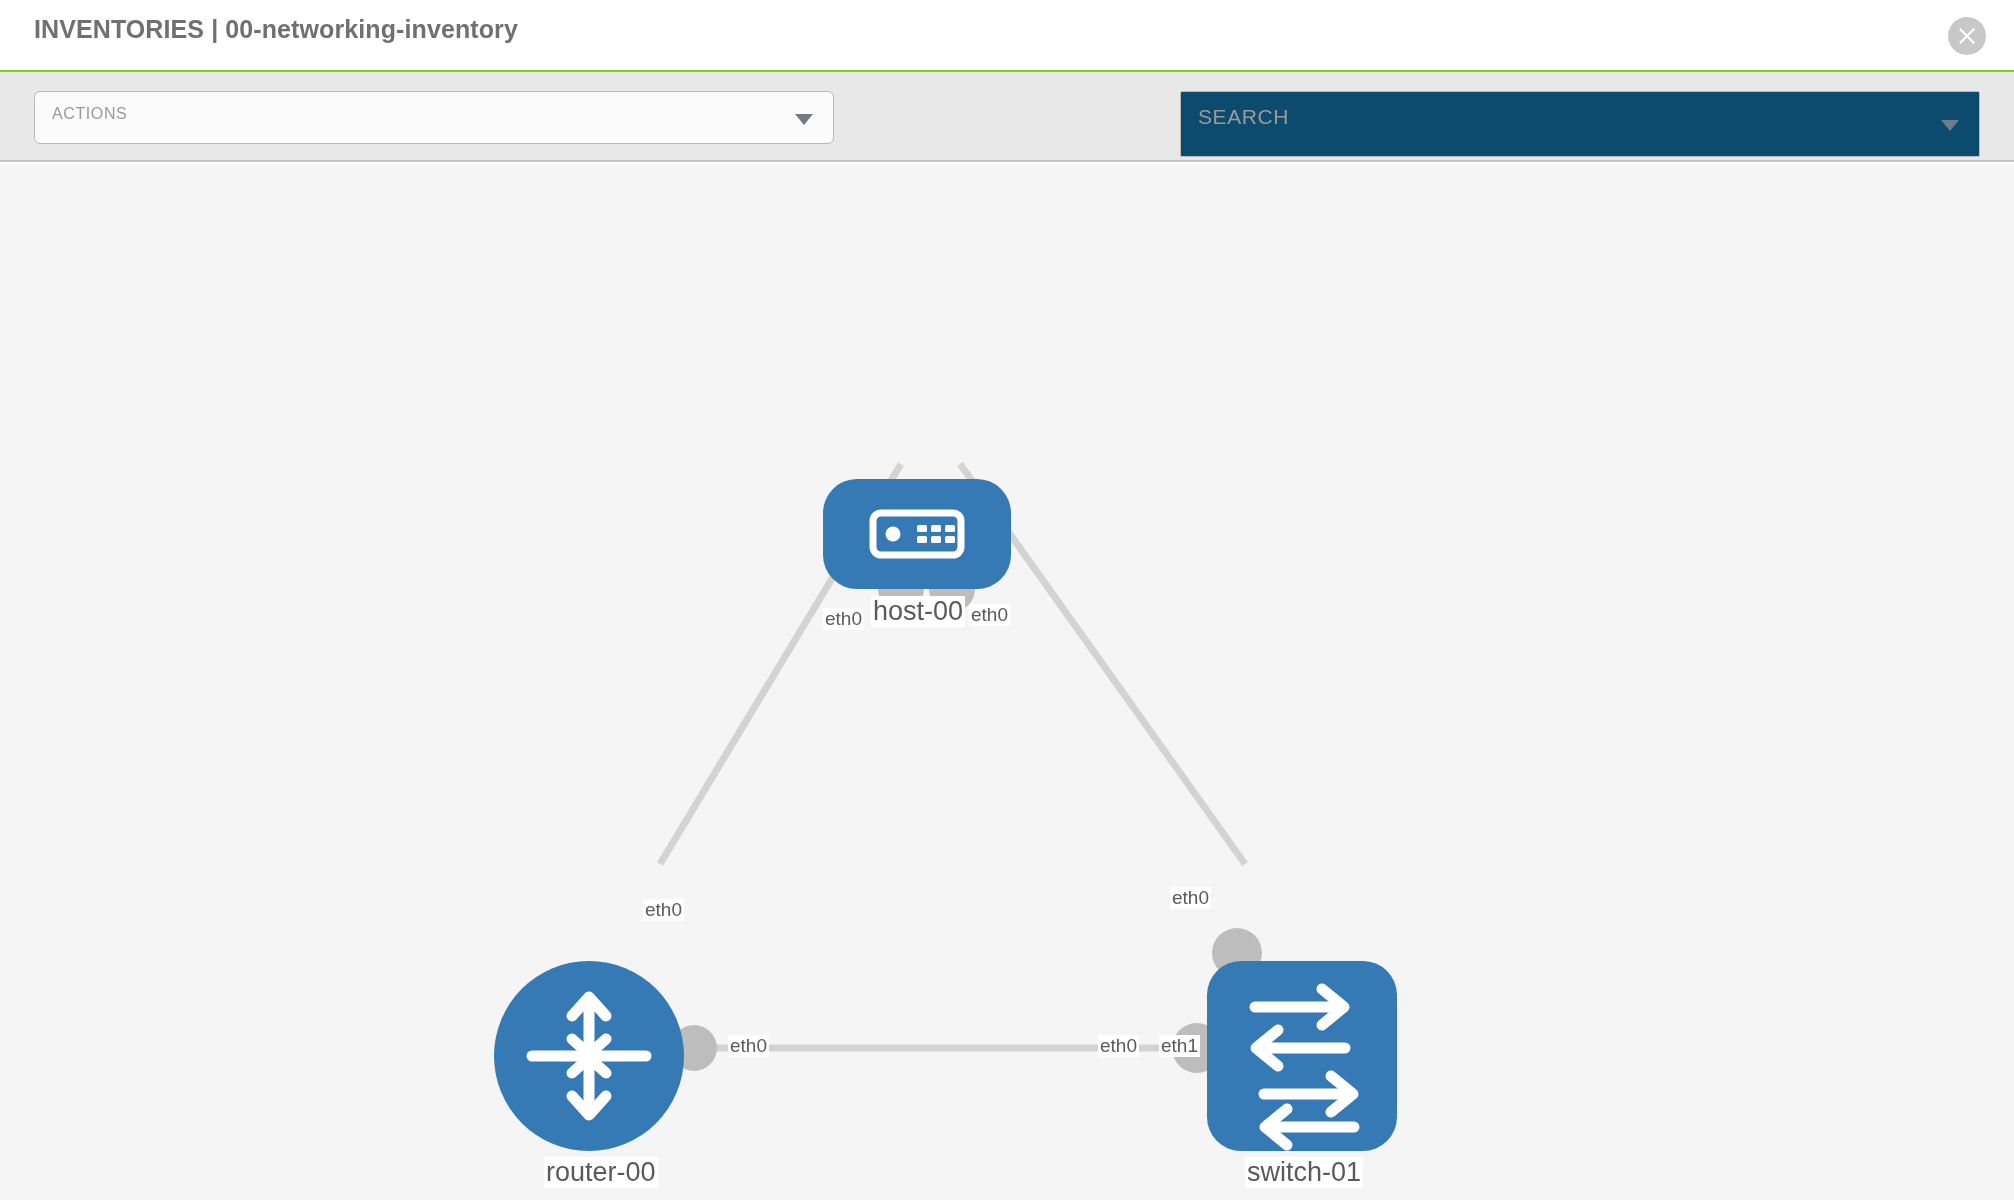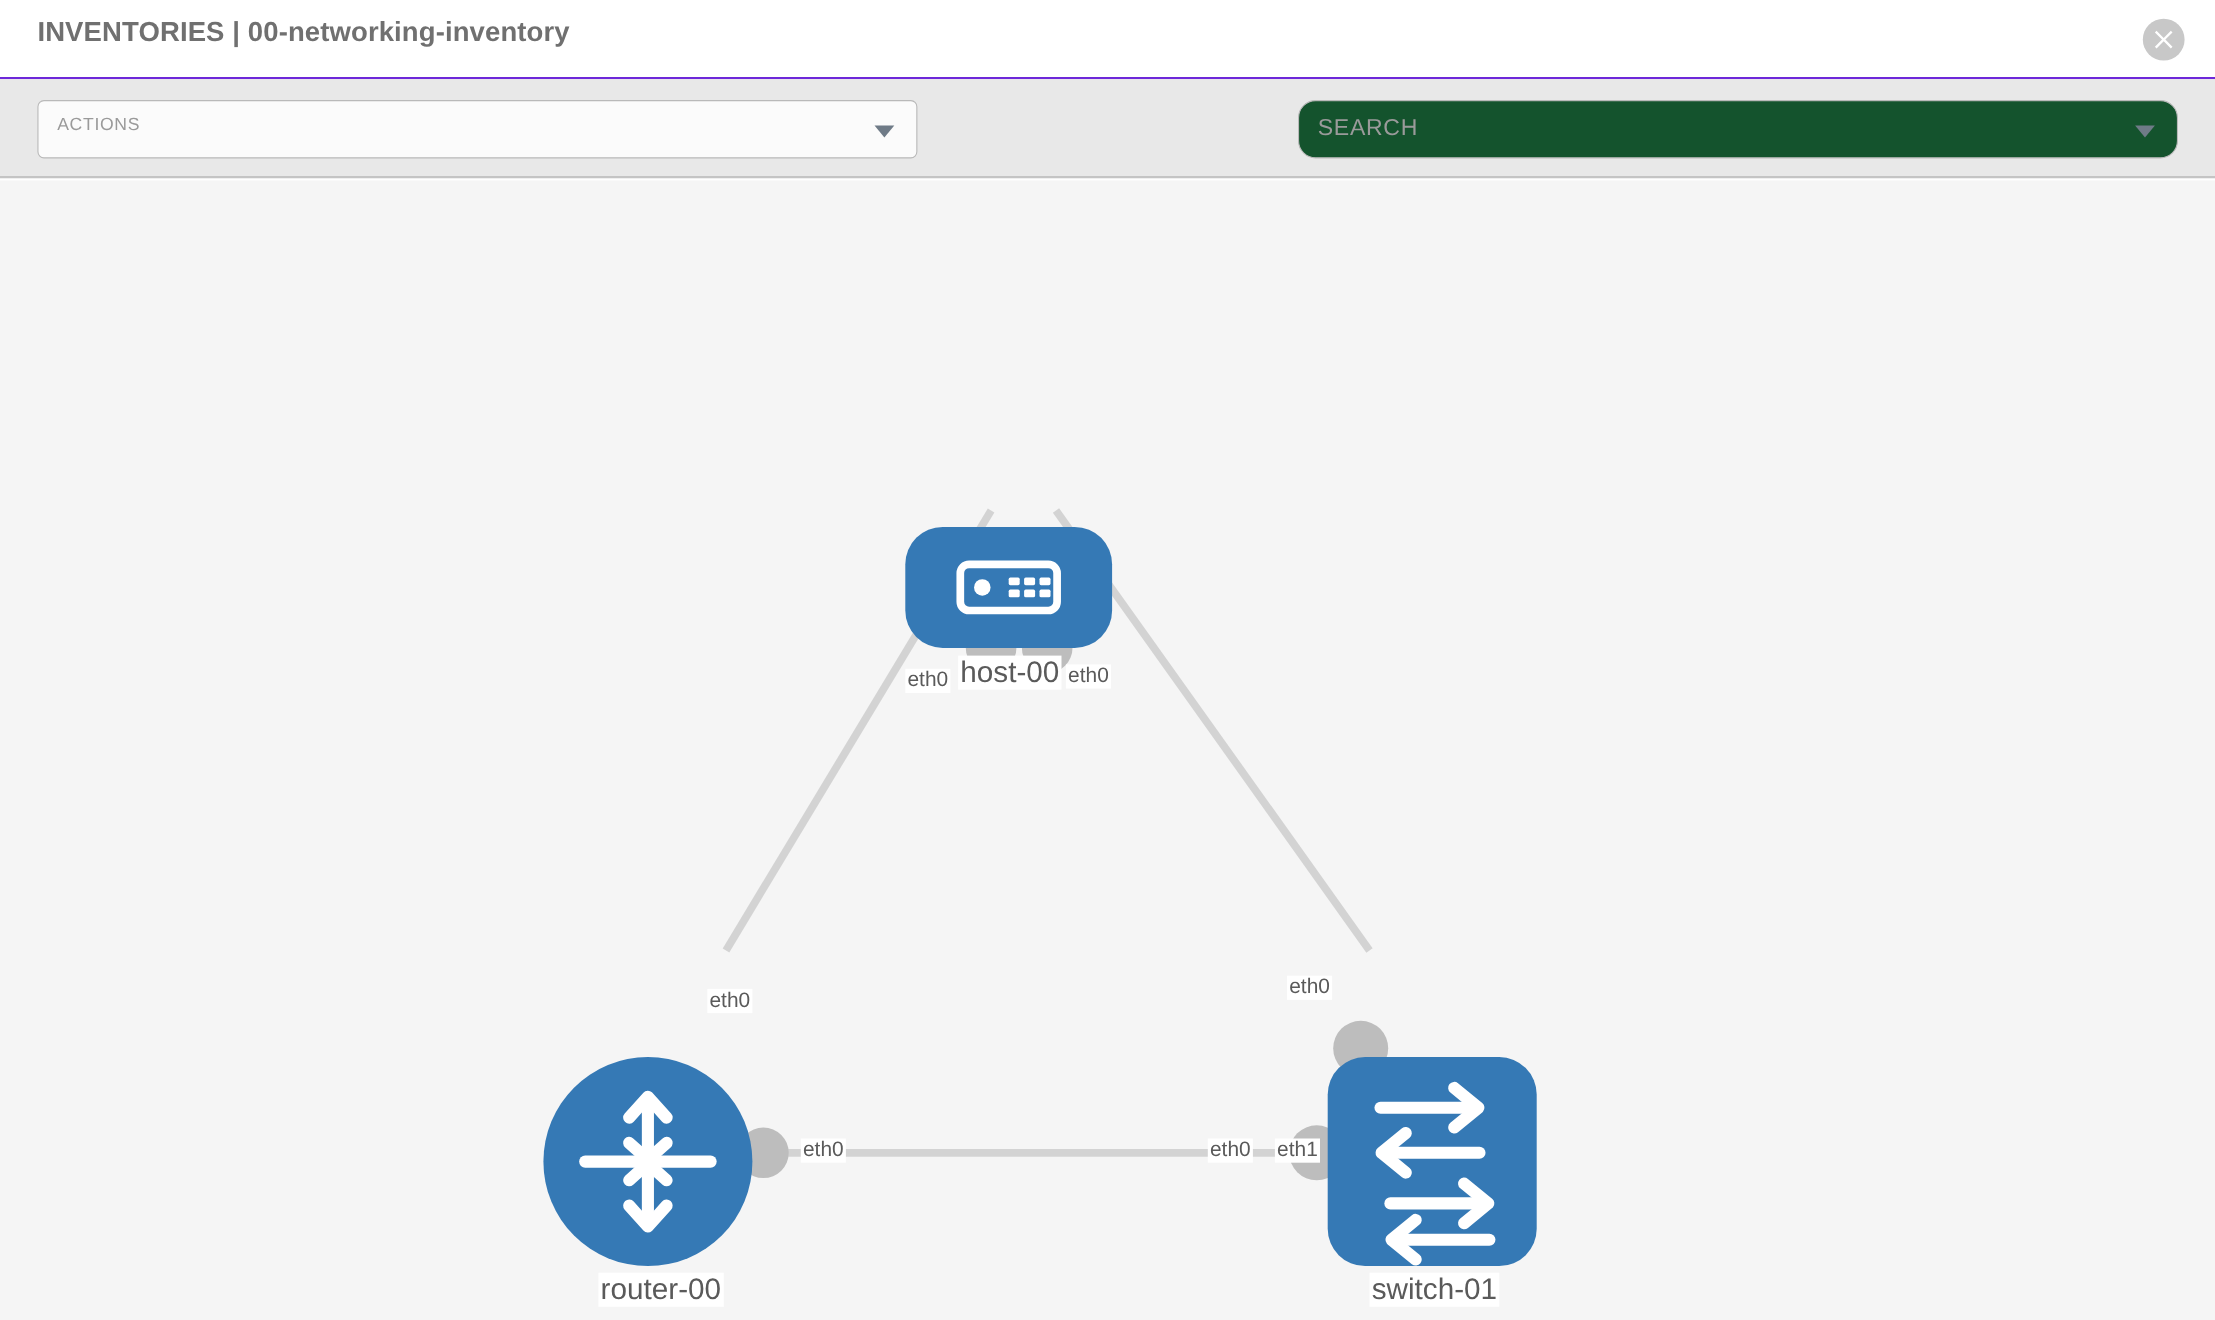--- a/index.html
+++ b/index.html
@@ -18,21 +18,21 @@
     height: 1200px;
     background: #ffffff;
   }
 
   
   .header {
     position: absolute;
     left: 0; top: 0;
     width: 2014px; height: 72px;
     background: #ffffff;
-    border-bottom: 2px solid #6d28d9;
+    border-bottom: 2px solid #84cc16;
     text-decoration: underline;
   }
   .page-title {
     position: absolute;
     left: 34px; top: 15px;
     font-size: 25px;
     font-weight: bold;
     color: #707070;
     letter-spacing: 0.1px;
     white-space: nowrap;
@@ -85,24 +85,24 @@
     top: 88px;
     width: 46px; height: 46px;
     cursor: pointer;
   }
   .tool-icon.wrench { left: 1040px; }
   .tool-icon.key    { left: 1110px; }
 
   .search-select {
     position: absolute;
     left: 1180px; top: 19px;
-    width: 800px; height: 53px;
-    background: #14532d;
+    width: 800px; height: 66px;
+    background: #0c4a6e;
     border: 1px solid #b9b9b9;
-    border-radius: 16px;
+    border-radius: 2px;
     cursor: text;
   }
   .search-select .label {
     position: absolute;
     left: 17px; top: 13px;
     font-size: 21px;
     color: #9a9a9a;
     letter-spacing: 0.6px;
   }
 

